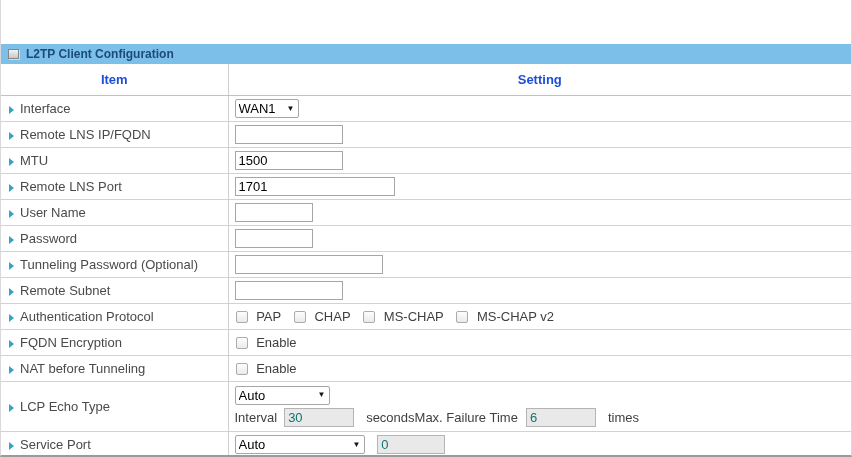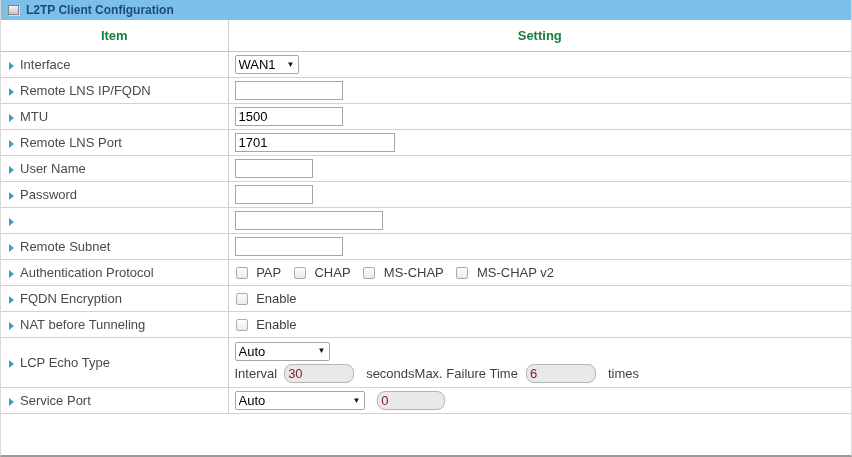--- a/index.html
+++ b/index.html
@@ -1,42 +1,42 @@
 <!DOCTYPE html>
 <html><head>
 <meta charset="utf-8">
 <style>
   html,body{margin:0;padding:0;background:#fff;font-family:"Liberation Sans",sans-serif;}
   .page{width:852px;height:457px;box-sizing:border-box;overflow:hidden;
         border-left:1px solid #d9d9d9;border-right:1px solid #d9d9d9;border-bottom:2px solid #9a9a9a;}
 
   
-  .titlebar{height:20px;background:#7cc0e9;display:flex;align-items:center;}
+  .titlebar{height:20px;background:#7cc0e9;display:flex;align-items:center;margin-top:44px;}
   .title-icon{width:9px;height:8px;background:linear-gradient(#f2f2f2,#c7c7c7);
               border:1px solid #868686;margin:0 7px;box-shadow:1px 1px 0 rgba(255,255,255,.55);}
   .title{font-size:12px;font-weight:bold;color:#1c4a7d;}
 
   
   table{border-collapse:collapse;width:100%;table-layout:fixed;}
   col.c-item{width:227px;}
   th{height:29px;background:#fff;border-bottom:1px solid #c2c2c2;
-     font-size:13px;font-weight:bold;color:#15803d;text-align:center;}
+     font-size:13px;font-weight:bold;color:#1d4ed8;text-align:center;}
   th.item-th{border-right:1px solid #cfcfcf;}
   td{height:23px;border-bottom:1px solid #d2d2d2;font-size:13px;vertical-align:middle;}
   td.item{border-right:1px solid #cfcfcf;padding-left:8px;color:#4a4a4a;white-space:nowrap;}
   td.setting{padding-left:6px;color:#3f3f3f;white-space:nowrap;}
 
   .marker{display:inline-block;width:0;height:0;border-top:4px solid transparent;
           border-bottom:4px solid transparent;border-left:5px solid #35a3c4;
           margin-right:6px;vertical-align:-1px;}
 
   
   .txt{box-sizing:border-box;height:19px;border:1px solid #a6a6a6;background:#fff;color:#000;
        font-family:"Liberation Sans",sans-serif;font-size:13px;padding:1px 3px;vertical-align:middle;}
-  .txt:disabled{background:#e9e9e9;color:#7f1d1d;border-color:#b4b4b4;border-radius:8px;}
+  .txt:disabled{background:#e9e9e9;color:#0f766e;border-color:#b4b4b4;}
   .w135{width:135px}.w134{width:134px}.w108{width:108px}.w160{width:160px}
   .w78{width:78px}.w148{width:148px}.w70{width:70px}.w68{width:68px}
 
   
   .sel{position:relative;display:inline-block;vertical-align:middle;}
   .sel select{box-sizing:border-box;-webkit-appearance:none;appearance:none;width:100%;height:19px;
        border:1px solid #a6a6a6;border-radius:2px;background:#fff;color:#000;
        font-family:"Liberation Sans",sans-serif;font-size:13px;padding:0 16px 0 3px;}
   .sel .arrow{position:absolute;right:4px;top:50%;transform:translateY(-52%);
        font-size:8px;color:#111;pointer-events:none;}
@@ -110,21 +110,21 @@
         <td class="item"><span class="marker"></span><span>User Name</span></td>
         <td class="setting"><input type="text" class="txt w78" value="" style=""></td>
       </tr>
 
       <tr>
         <td class="item"><span class="marker"></span><span>Password</span></td>
         <td class="setting"><input type="text" class="txt w78" value="" style=""></td>
       </tr>
 
       <tr>
-        <td class="item"><span class="marker"></span></td>
+        <td class="item"><span class="marker"></span><span>Tunneling Password (Optional)</span></td>
         <td class="setting"><input type="text" class="txt w148" value="" style=""></td>
       </tr>
 
       <tr>
         <td class="item"><span class="marker"></span><span>Remote Subnet</span></td>
         <td class="setting"><input type="text" class="txt w108" value="" style=""></td>
       </tr>
 
       <tr>
         <td class="item"><span class="marker"></span><span>Authentication Protocol</span></td>

